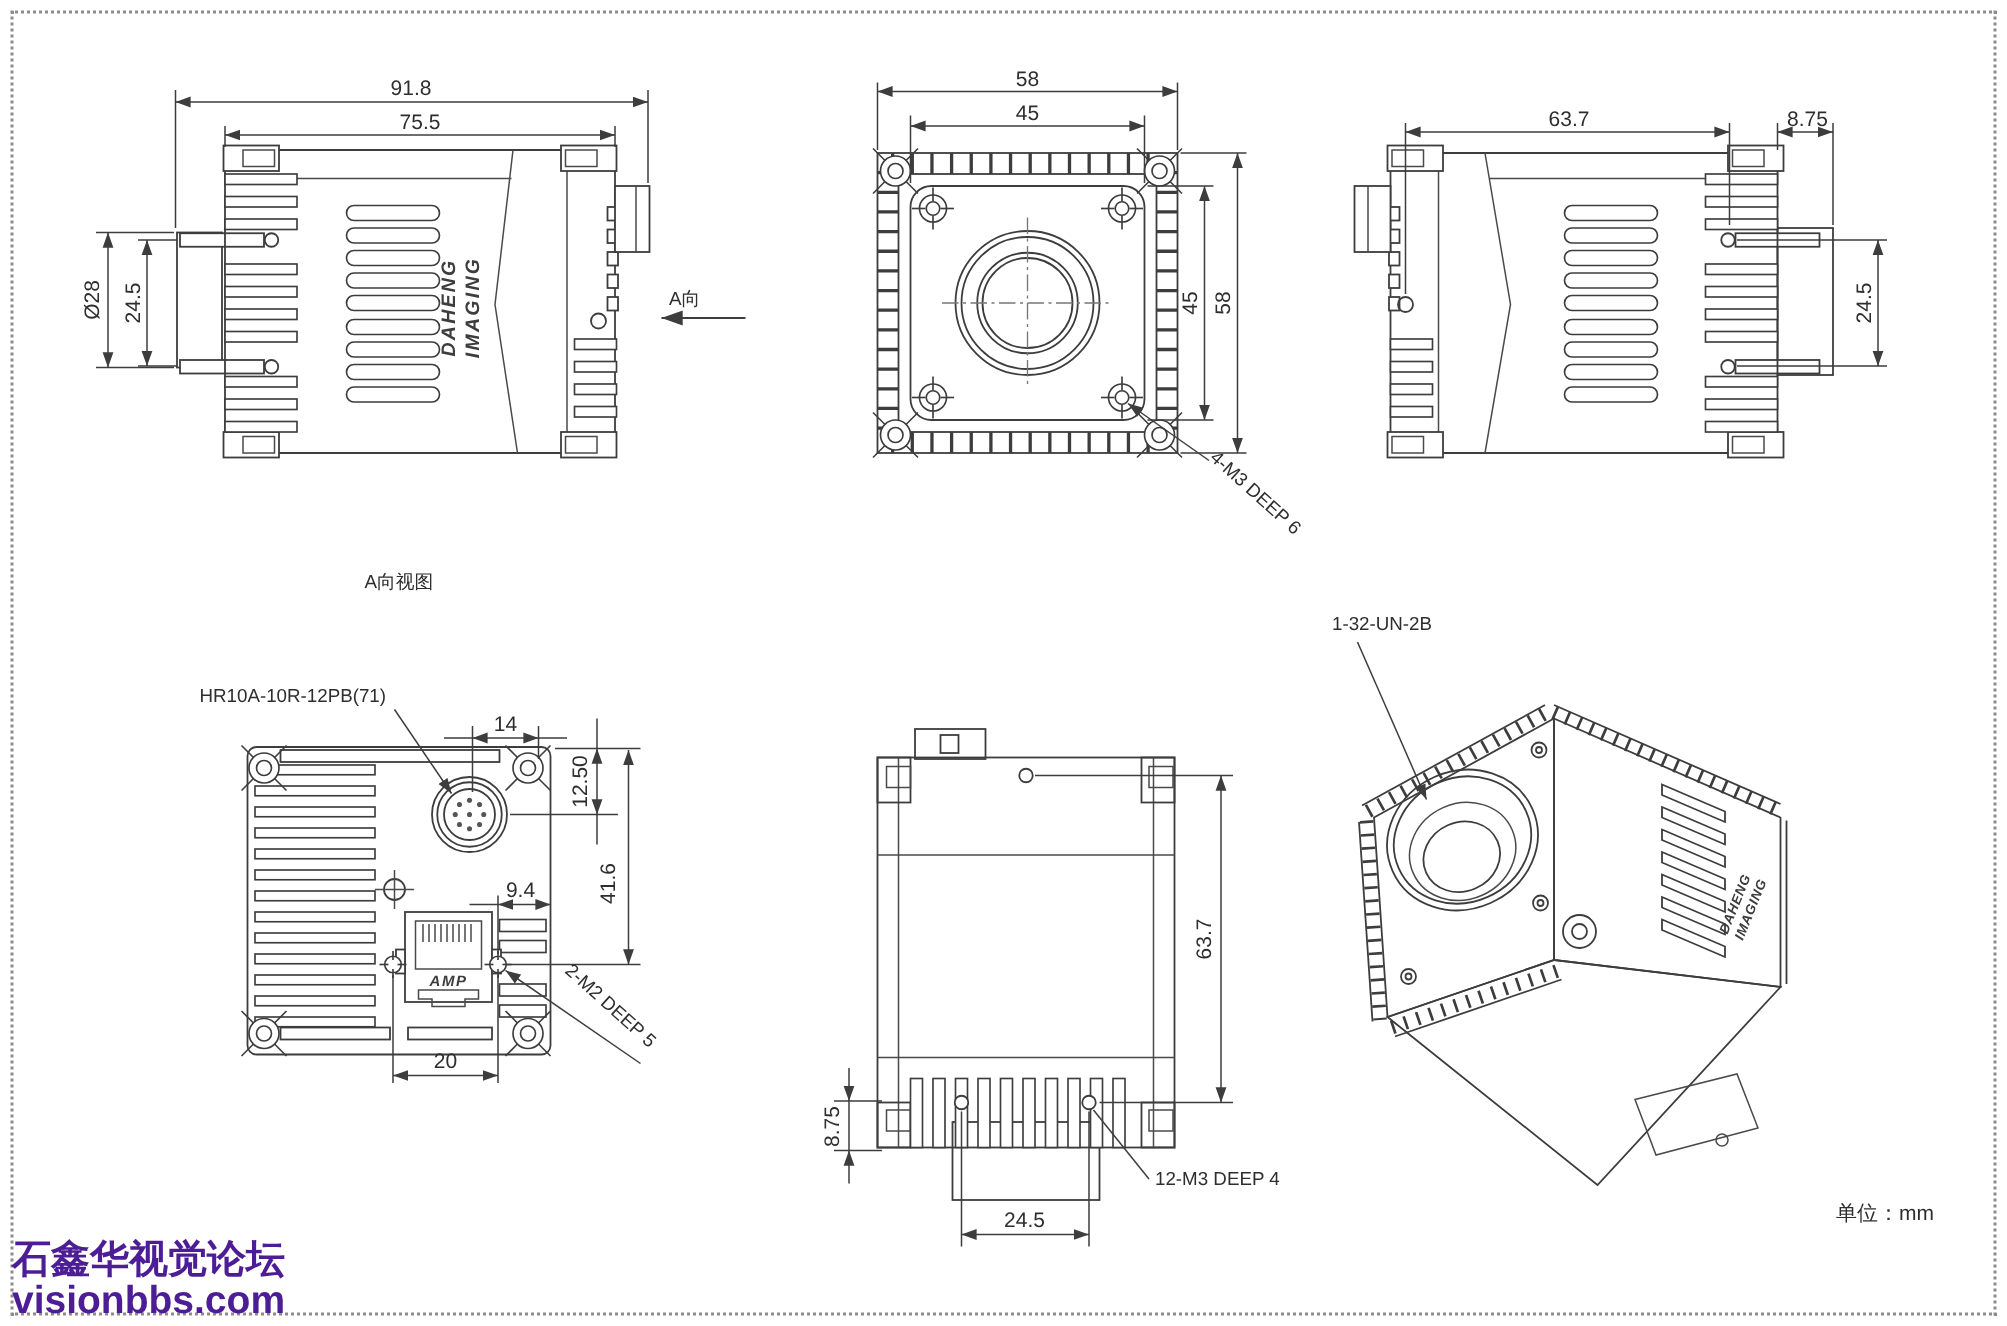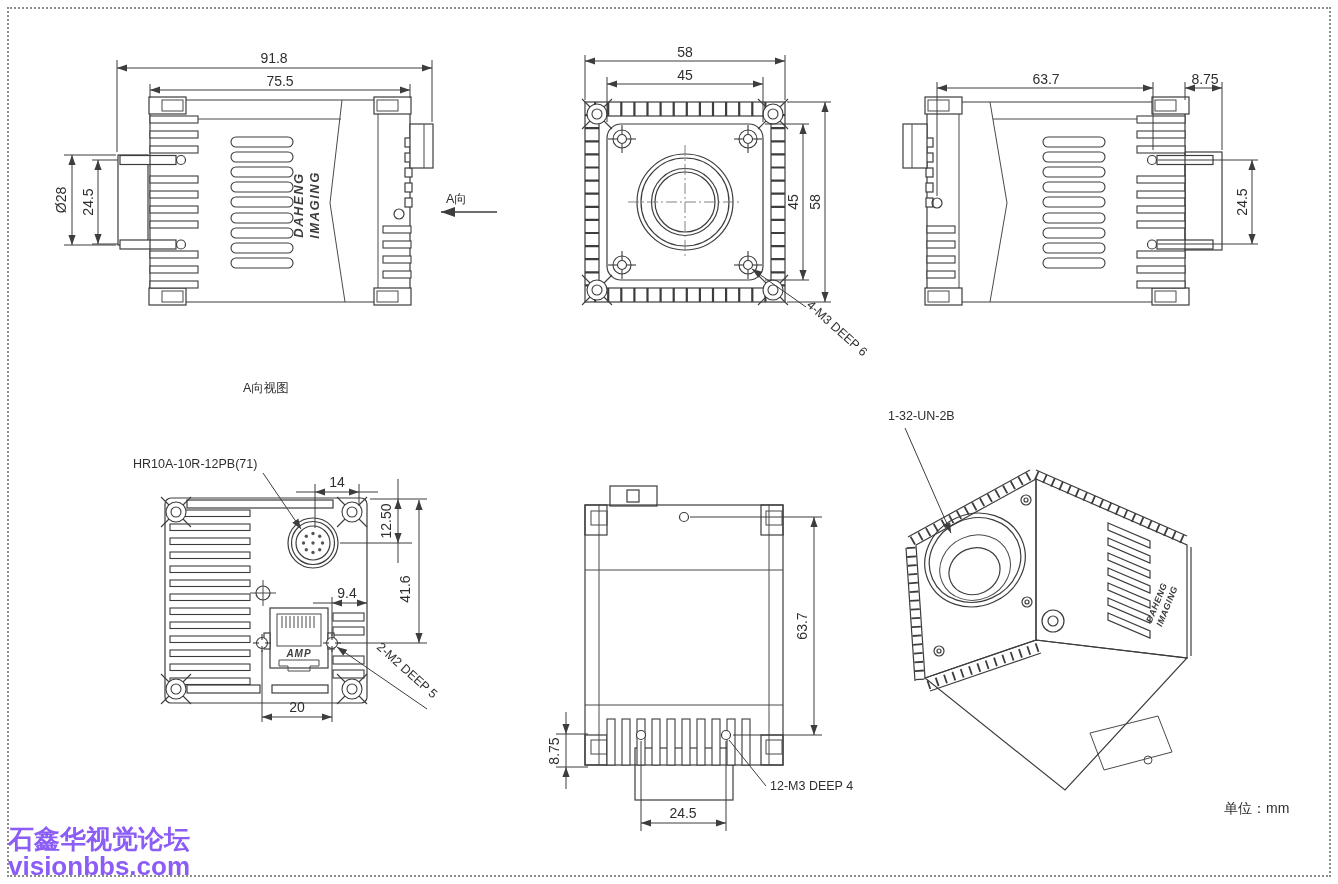--- a/index.html
+++ b/index.html
@@ -15,21 +15,21 @@
   .dl{stroke:#3d3d3d;stroke-width:1;fill:none;}
   .dlb{stroke:#3d3d3d;stroke-width:1.4;fill:none;}
   .cl{stroke:#777;stroke-width:0.9;fill:none;stroke-dasharray:11 3 2 3;}
   .teeth{stroke:#3d3d3d;stroke-width:14;stroke-dasharray:2.2 10.9;fill:none;}
   .teeth2{stroke:#3d3d3d;stroke-width:9;stroke-dasharray:1.8 7;fill:none;}
   .tx{fill:#2e2e2e;stroke:none;font-size:14px;}
   .nt{fill:#2e2e2e;stroke:none;font-size:12.5px;}
   .lg{fill:#3d3d3d;stroke:none;font-size:13px;font-weight:bold;font-style:italic;letter-spacing:1.5px;}
   .lgs{fill:#3d3d3d;stroke:none;font-size:9px;font-weight:bold;font-style:italic;letter-spacing:0.5px;}
   .amp{fill:#3d3d3d;stroke:none;font-size:10px;font-weight:bold;font-style:italic;letter-spacing:1px;}
-  .wm{position:absolute;left:8px;bottom:4px;color:#8b5cf6;font-weight:bold;
+  .wm{position:absolute;left:8px;bottom:4px;color:#4c1d95;font-weight:bold;
       font-size:26px;line-height:1.04;}
 </style>
 </head>
 <body>
 
 <div class="page">
   <div class="border-frame"></div>
 
   <svg width="1338" height="884" viewBox="0 0 1338 884">
     <defs>

